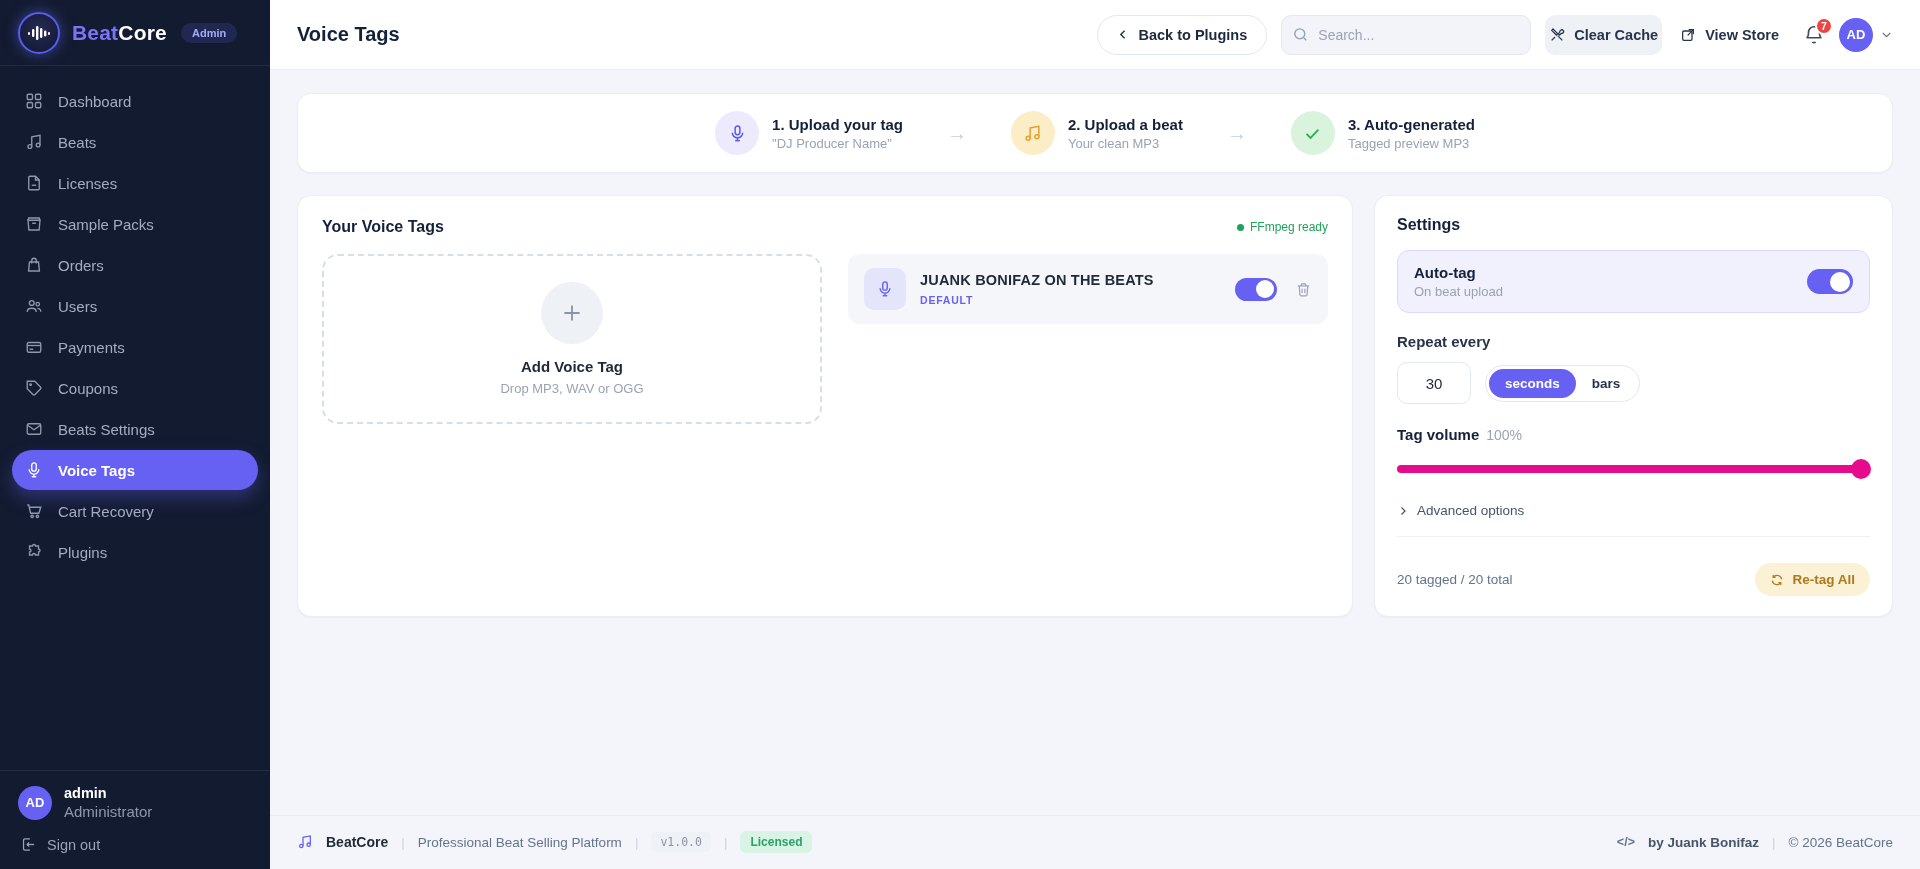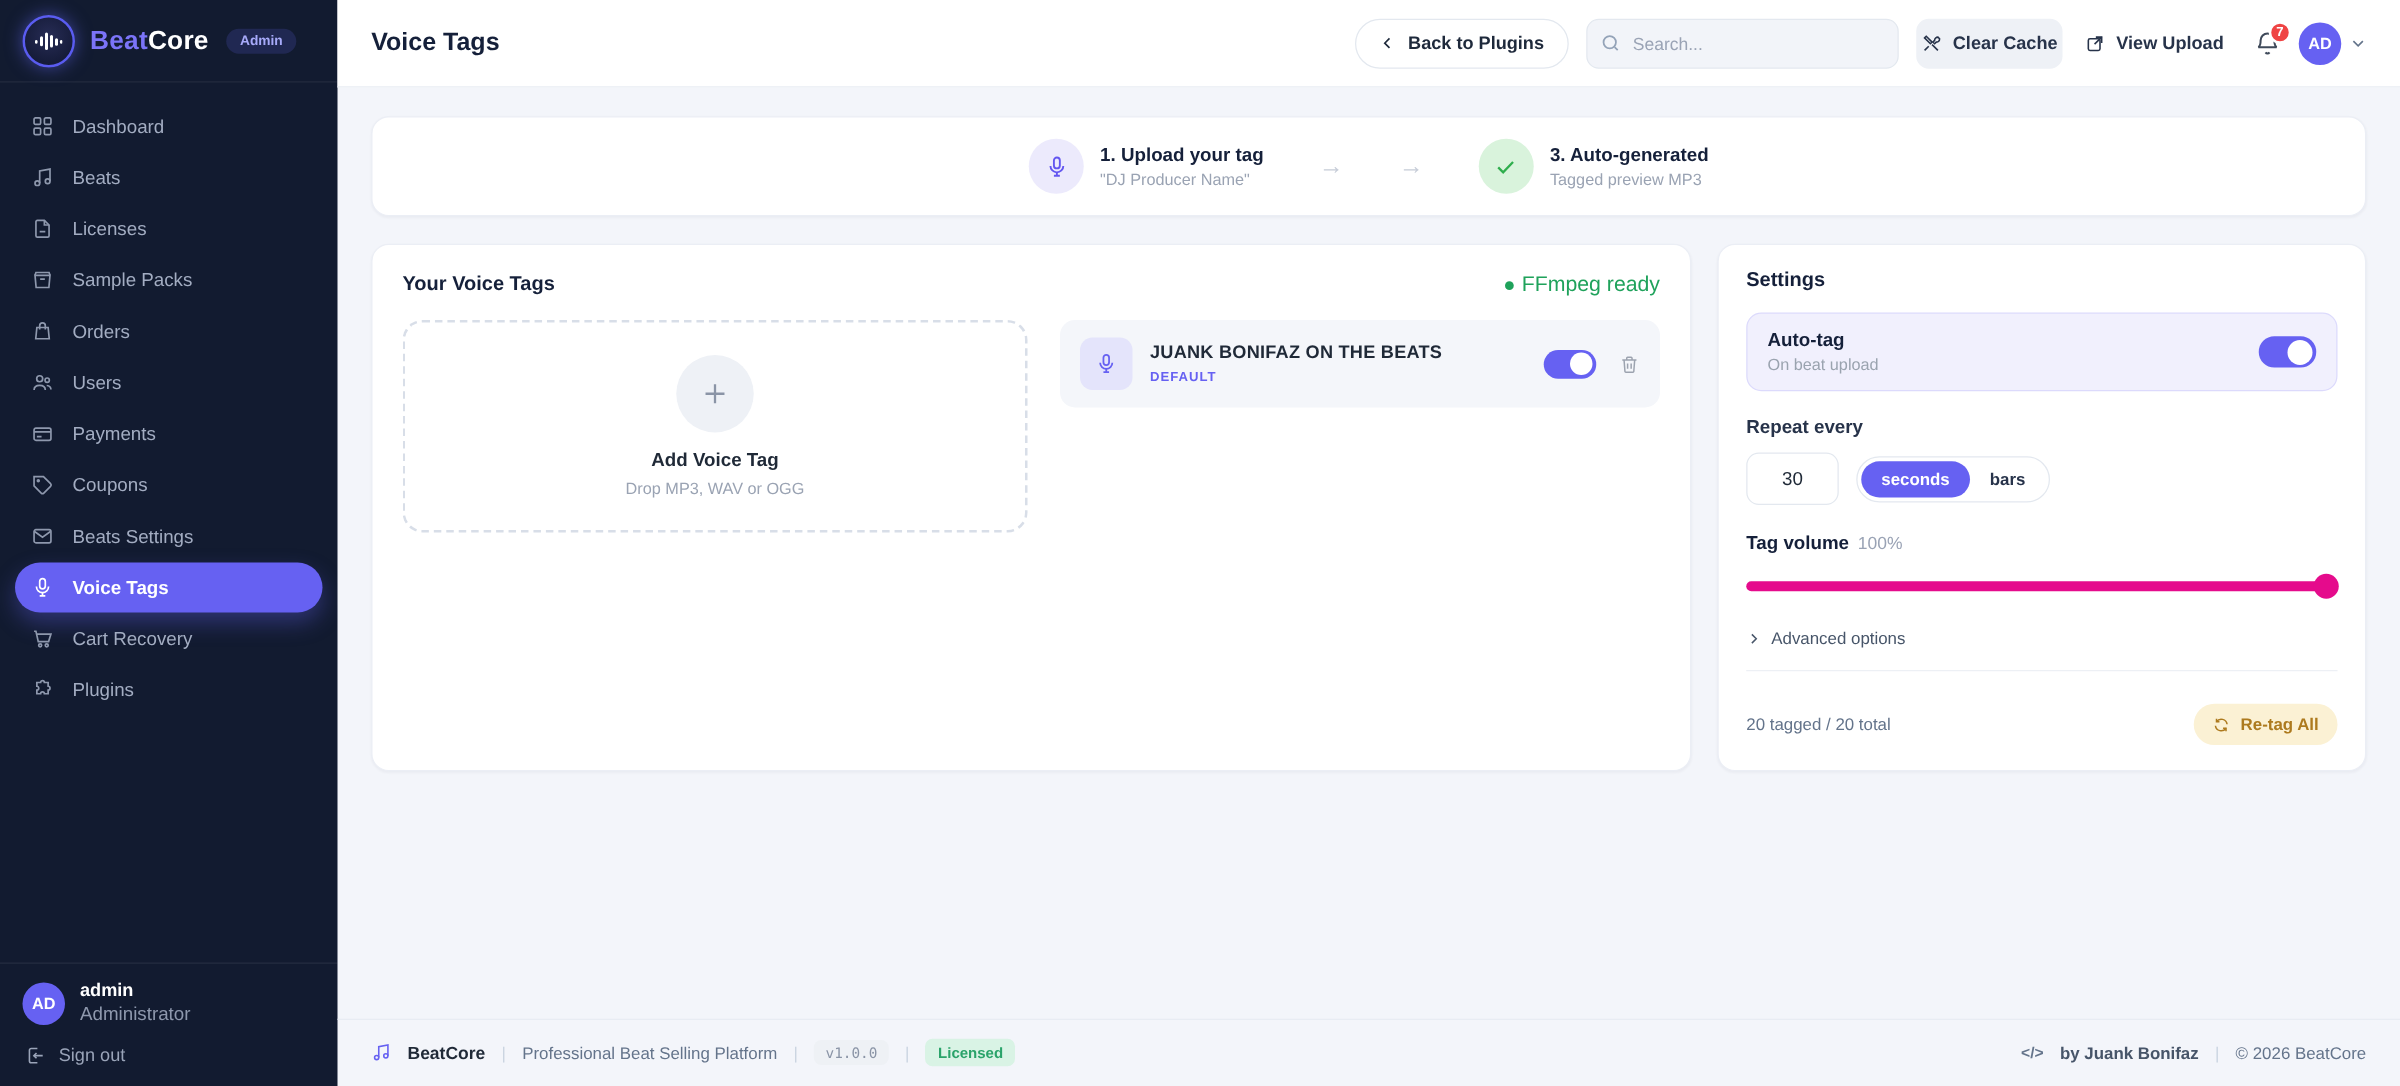--- a/index.html
+++ b/index.html
@@ -56,21 +56,21 @@
   .step-ico.green  { background:#d9f3dc; color:#2fae4d; }
   .step-title { font-size:15px; font-weight:700; color:#15203a; }
   .step-sub { font-size:13px; color:#9aa3b3; margin-top:3px; }
   .step-arrow { color:#c7cdd8; font-size:20px; }
 
   
   .grid { display:flex; gap:21px; align-items:stretch; }
   .vt-card { flex:1; height:422px; padding:22px 24px; }
   .vt-head { display:flex; align-items:center; justify-content:space-between; margin-bottom:18px; }
   .card-h { font-size:16px; font-weight:700; color:#15203a; }
-  .ffmpeg { font-size:17px; color:#1fa25b; display:flex; align-items:center; gap:6px; }
+  .ffmpeg { font-size:12px; color:#1fa25b; display:flex; align-items:center; gap:6px; }
   .ffmpeg .dot { width:7px; height:7px; border-radius:50%; background:#1fa25b; }
   .vt-body { display:flex; gap:26px; }
   .dropzone { width:500px; height:170px; border:2px dashed #d8dee8; border-radius:16px; display:flex; flex-direction:column; align-items:center; justify-content:center; cursor:pointer; }
   .plus-circle { width:62px; height:62px; border-radius:50%; background:#eef1f6; display:flex; align-items:center; justify-content:center; color:#8a94a6; }
   .dz-title { margin-top:14px; font-size:15px; font-weight:600; color:#1f2937; }
   .dz-hint { margin-top:6px; font-size:13px; color:#9aa3b3; }
   .tag-list { flex:1; }
   .tag-item { background:#f4f6fa; border-radius:12px; padding:14px 16px; display:flex; align-items:center; gap:14px; }
   .mic-box { width:42px; height:42px; border-radius:10px; background:#e4e4fb; color:#6661f2; display:flex; align-items:center; justify-content:center; }
   .tag-info { flex:1; }
@@ -315,21 +315,21 @@
       </button>
 
       <button class="btn-store">
         <span>
             <svg width="16" height="16" viewBox="0 0 24 24" fill="none" stroke="currentColor" stroke-width="1.9">
               <rect x="4" y="6" width="14" height="14" rx="2"></rect>
               <path d="M13 4h7v7"></path>
               <path d="M20 4 11.5 12.5"></path>
             </svg>
           </span>
-        <span>View Upload</span>
+        <span>View Store</span>
       </button>
 
       <div class="bell-wrap">
         <span><svg width="22" height="22" viewBox="0 0 24 24" fill="none" stroke="#3f4a5a" stroke-width="1.8">
               <path d="M18 9a6 6 0 0 0-12 0c0 5-2 6-2 6h16s-2-1-2-6"></path>
               <path d="M10.3 19.5a2 2 0 0 0 3.4 0"></path>
             </svg></span>
         <span class="badge">7</span>
       </div>
 
@@ -354,20 +354,33 @@
                 <path d="M12 17.5V21"></path>
                 <path d="M9 21h6"></path>
               </svg>
             </div>
           <div>
             <div class="step-title">1. Upload your tag</div>
             <div class="step-sub">"DJ Producer Name"</div>
           </div>
         </div>
         <div class="step-arrow">→</div>
+        <div class="step">
+          <div class="step-ico amber">
+              <svg width="19" height="19" viewBox="0 0 24 24" fill="none" stroke="currentColor" stroke-width="1.9">
+                <path d="M9 18V5l11-2v13"></path>
+                <circle cx="6.5" cy="18" r="2.5"></circle>
+                <circle cx="17.5" cy="16" r="2.5"></circle>
+              </svg>
+            </div>
+          <div>
+            <div class="step-title">2. Upload a beat</div>
+            <div class="step-sub">Your clean MP3</div>
+          </div>
+        </div>
         <div class="step-arrow">→</div>
         <div class="step">
           <div class="step-ico green">
               <svg width="19" height="19" viewBox="0 0 24 24" fill="none" stroke="currentColor" stroke-width="2.3">
                 <path d="m4.5 12.5 5 5L19.5 7"></path>
               </svg>
             </div>
           <div>
             <div class="step-title">3. Auto-generated</div>
             <div class="step-sub">Tagged preview MP3</div>

